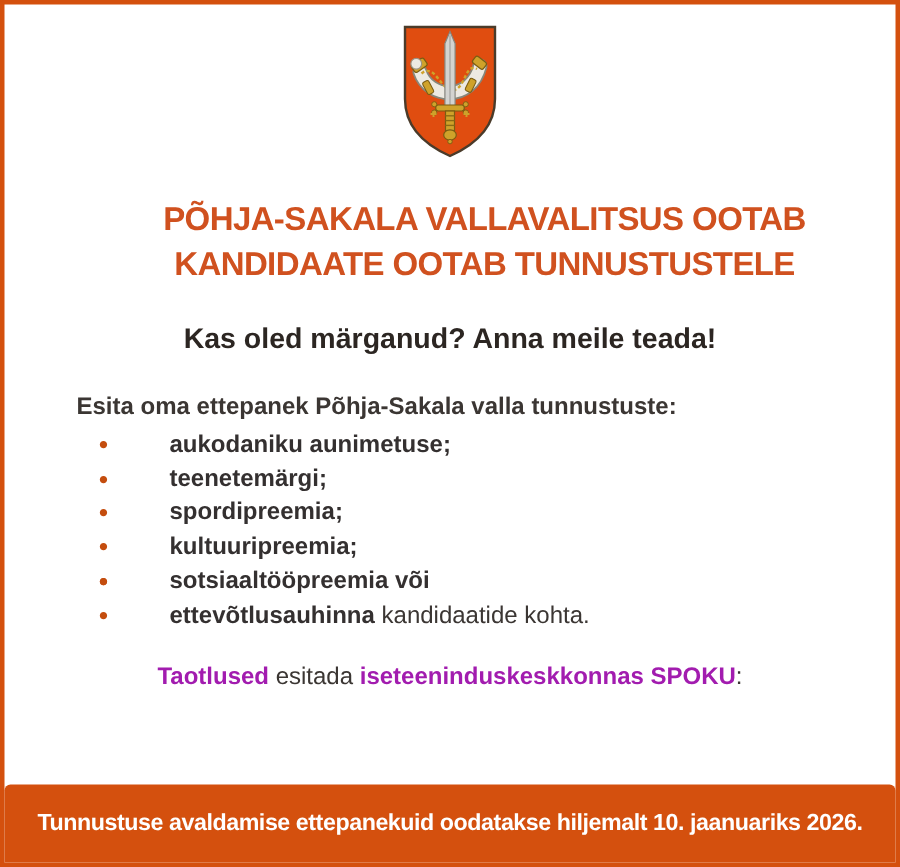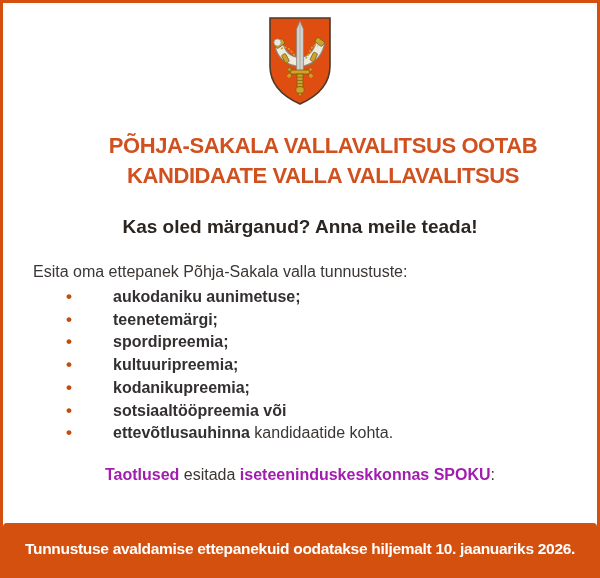--- a/index.html
+++ b/index.html
@@ -38,24 +38,25 @@
   }
   .subtitle{
     margin-top:24px;
     text-align:center;
     color:var(--dark);
     font-weight:bold;
     font-size:19px;
     line-height:24px;
   }
   .intro{
-    margin:23px 0 0 30px;
+    margin:23px 0 0 48px;
     color:var(--text);
     font-size:16px;
     line-height:20px;
+    font-weight:bold;
   }
   ul.awards{
     list-style:none;
     margin:4px 0 0 48px;
   }
   ul.awards li{
     position:relative;
     padding-left:37px;
     font-size:16px;
     line-height:22.7px;
@@ -130,42 +131,42 @@
       <line x1="31" y1="63.2" x2="37" y2="63.2" stroke="#8A6A14" stroke-width="0.9"></line>
       <line x1="31" y1="66.4" x2="37" y2="66.4" stroke="#8A6A14" stroke-width="0.9"></line>
       <line x1="31" y1="69.6" x2="37" y2="69.6" stroke="#8A6A14" stroke-width="0.9"></line>
       <ellipse cx="34" cy="76" rx="4.2" ry="3.4" fill="#CFA22A" stroke="#7A5C12" stroke-width="0.8"></ellipse>
       <circle cx="34" cy="80.4" r="1.5" fill="#CFA22A" stroke="#7A5C12" stroke-width="0.6"></circle>
     </svg>
   </div>
 
   <h1 class="title">
     <span>PÕHJA-SAKALA VALLAVALITSUS OOTAB</span><br>
-    <span>KANDIDAATE VALLA VALLAVALITSUS</span>
+    <span>KANDIDAATE OOTAB TUNNUSTUSTELE</span>
   </h1>
 
   <h2 class="subtitle">Kas oled märganud? Anna meile teada!</h2>
 
   <p class="intro">Esita oma ettepanek Põhja-Sakala valla tunnustuste:</p>
 
   <ul class="awards">
     <li>
       <span class="dot">•</span><span class="b">aukodaniku aunimetuse;</span><span class="r"></span>
     </li>
     <li>
       <span class="dot">•</span><span class="b">teenetemärgi;</span><span class="r"></span>
     </li>
     <li>
       <span class="dot">•</span><span class="b">spordipreemia;</span><span class="r"></span>
     </li>
     <li>
       <span class="dot">•</span><span class="b">kultuuripreemia;</span><span class="r"></span>
     </li>
     <li>
-      <span class="dot">•</span><span class="b">kodanikupreemia;</span><span class="r"></span>
+      <span class="dot">•</span><span class="r"></span>
     </li>
     <li>
       <span class="dot">•</span><span class="b">sotsiaaltööpreemia või</span><span class="r"></span>
     </li>
     <li>
       <span class="dot">•</span><span class="b">ettevõtlusauhinna</span><span class="r"> kandidaatide kohta.</span>
     </li>
   </ul>
 
   <p class="submission">

